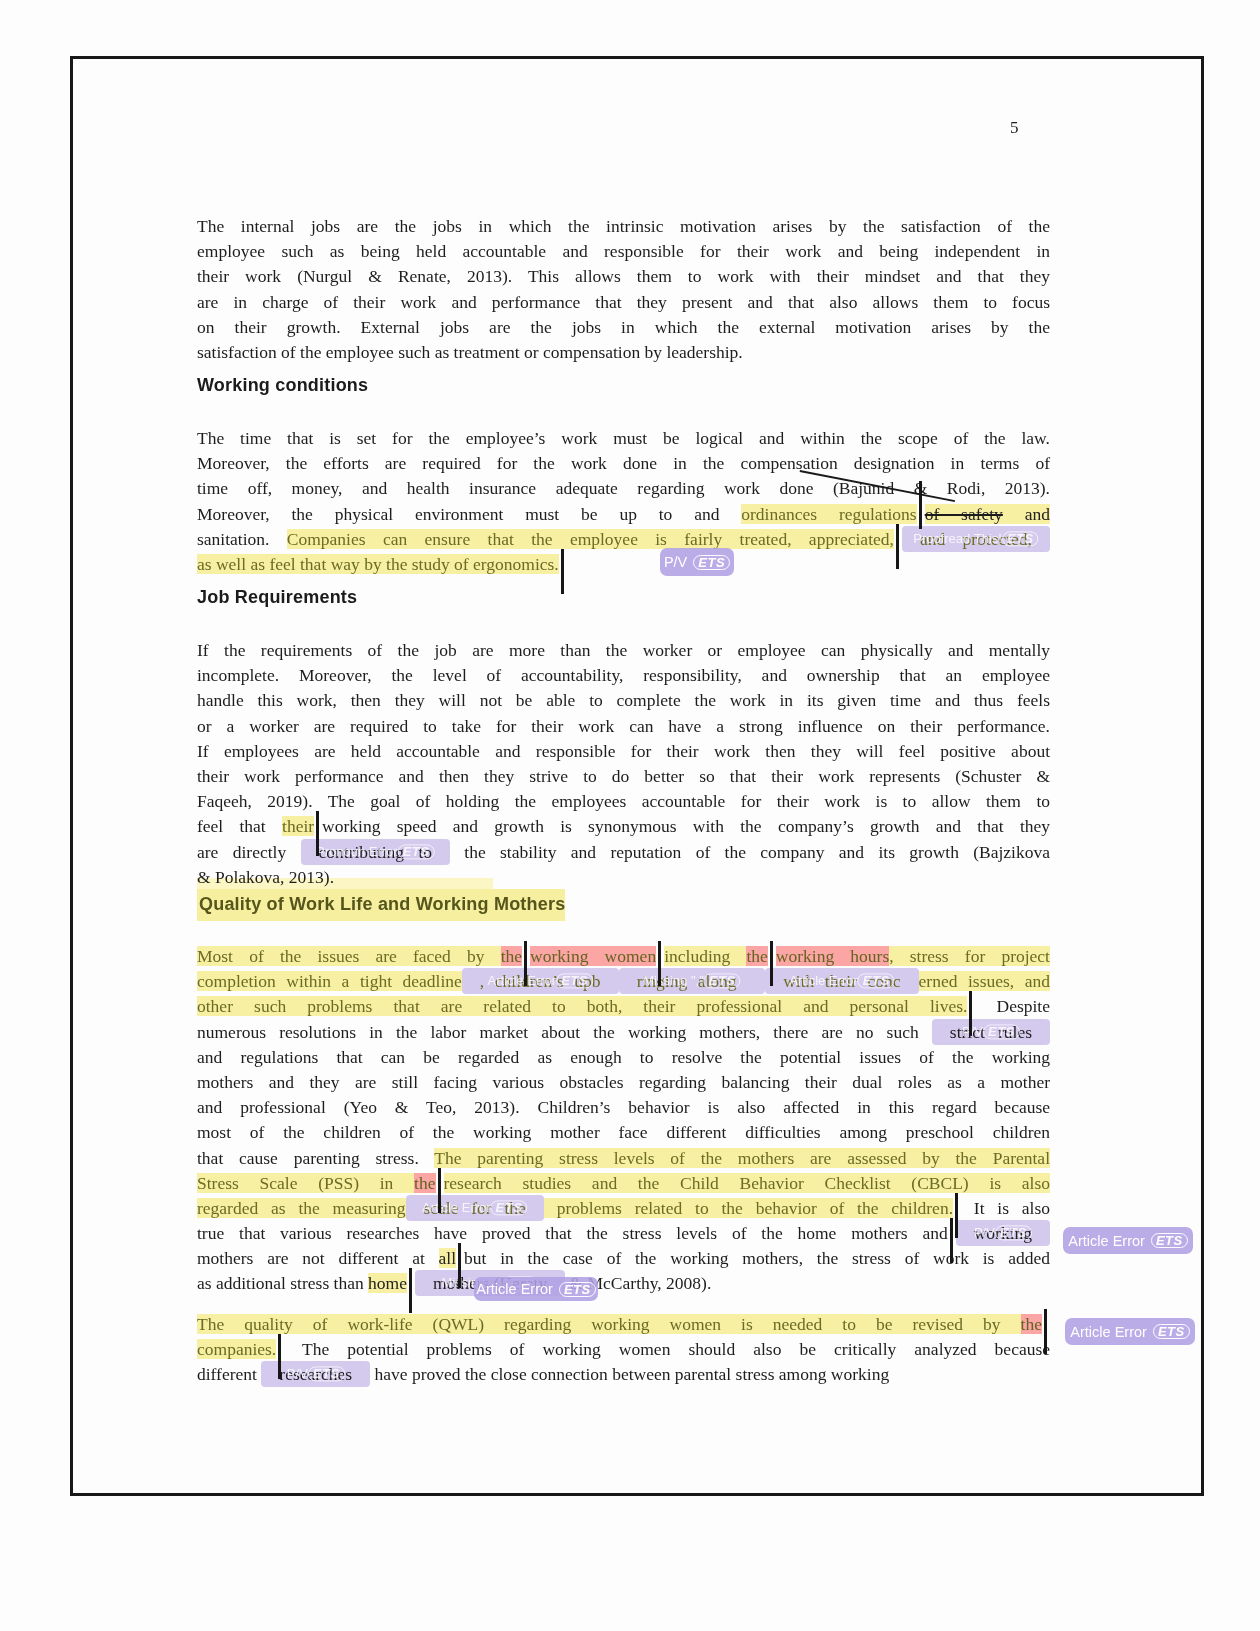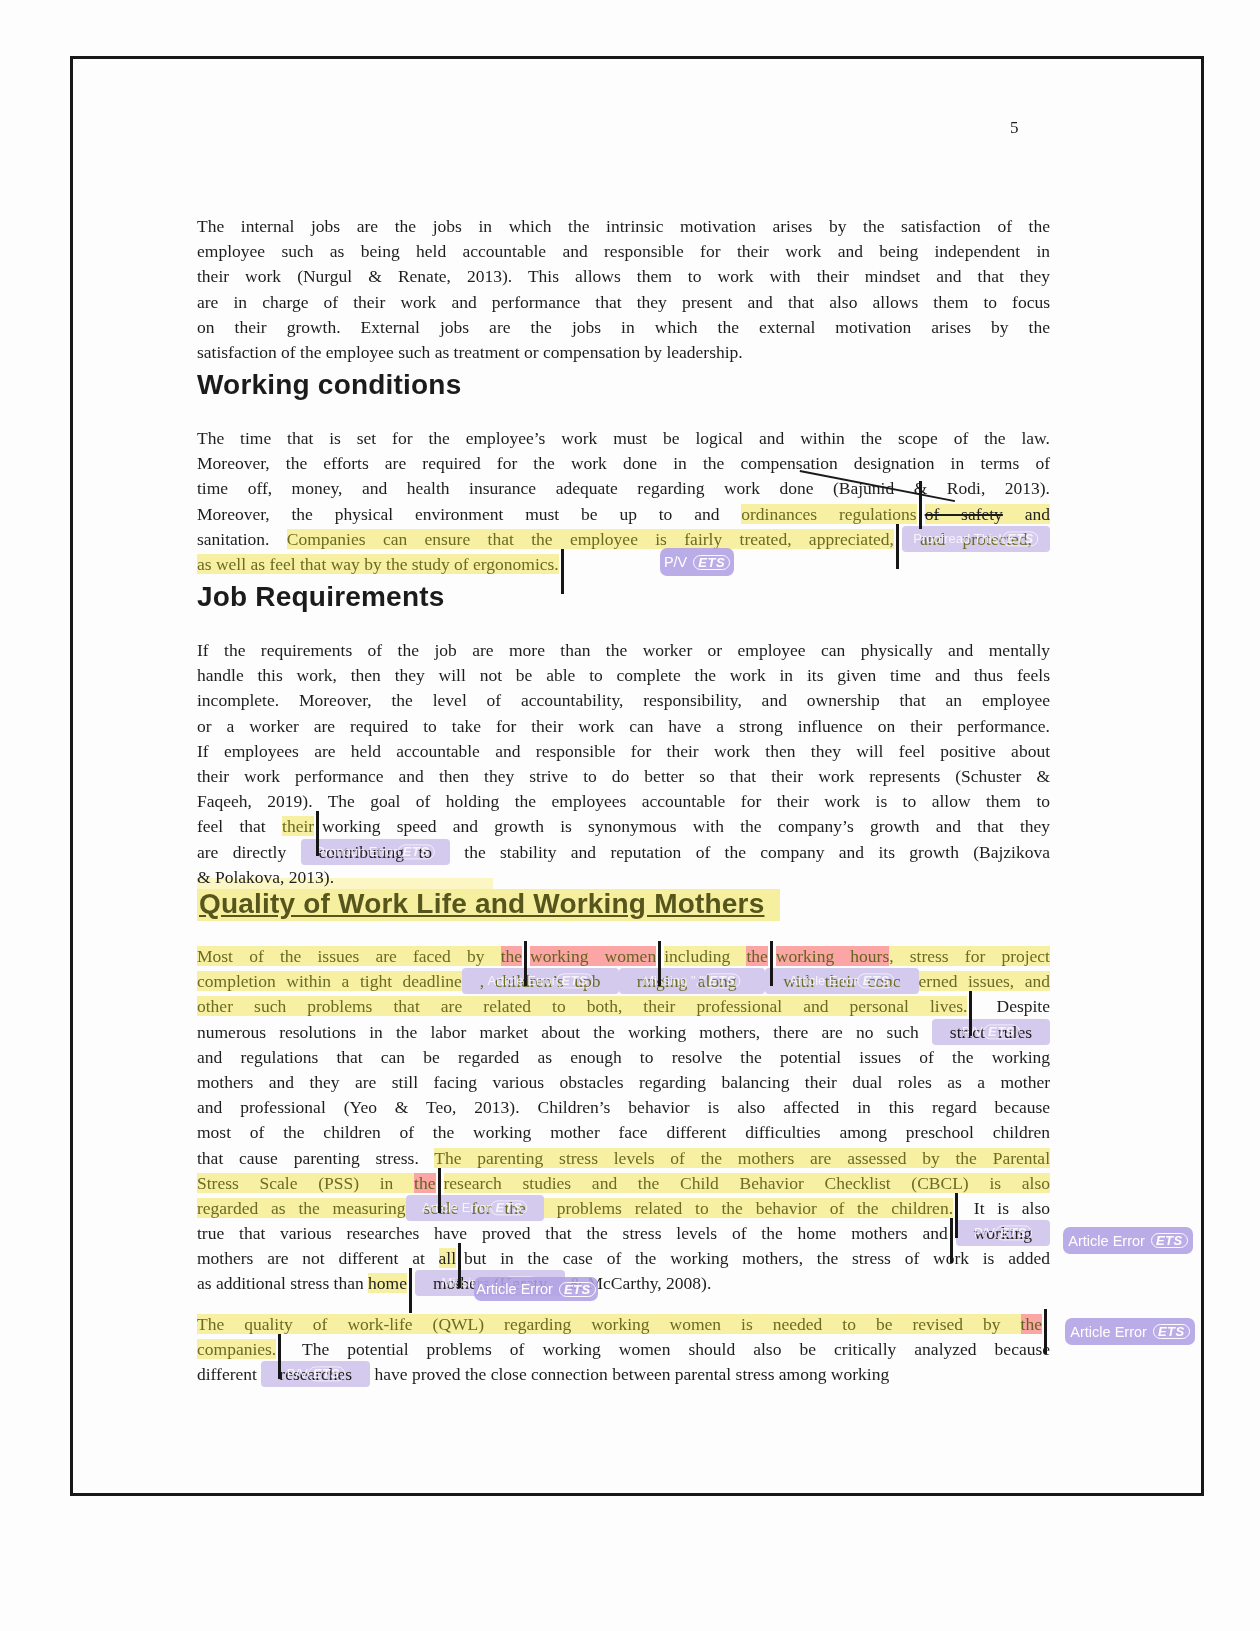--- a/index.html
+++ b/index.html
@@ -4,22 +4,22 @@
 <style>
   html,body{margin:0;padding:0;background:#ffffff;}
   #page{position:relative;width:1260px;height:1631px;background:#fdfdfd;overflow:hidden;
         font-family:"Liberation Serif",serif;color:#1d1d1d;}
   #frame{position:absolute;left:70px;top:56px;width:1128px;height:1434px;border:3px solid #181818;}
   #pagenum{position:absolute;left:1010px;top:118px;font-size:17px;}
   .para{position:absolute;left:197px;width:853px;font-size:17.5px;line-height:25.2px;margin-top:19px;}
   .line{height:25.2px;text-align:justify;text-align-last:justify;white-space:normal;}
   .line.end{text-align-last:left;}
   .h{position:absolute;left:197px;height:30px;font-family:"Liberation Sans",sans-serif;
-     font-weight:700;font-size:28px;line-height:30px;color:#1b1b1b;letter-spacing:.2px;}
-  .h.hhl{background:#f6efa0;color:#55551c;padding:0 16px 2px 2px;text-decoration:underline;}
+     font-weight:700;font-size:18px;line-height:30px;color:#1b1b1b;letter-spacing:.2px;}
+  .h.hhl{background:#f6efa0;color:#55551c;padding:0 0 2px 2px;}
   #strip{position:absolute;left:197px;top:878px;width:296px;height:12px;background:#faf3b0;opacity:.75;}
   .hl{background:#f7f0a3;color:#6b6b24;}
   .hl2{background:#fca5a5;color:#64641f;}
   .hlb{background:#f7f0a3;color:#222222;}
   .strike{text-decoration:line-through;text-decoration-thickness:2px;text-decoration-color:#1c1c1c;}
   .ov{position:relative;background:rgba(171,151,221,.5);border-radius:4px;padding:3px 18px;}
   .ov-label{position:absolute;left:50%;top:50%;transform:translate(-50%,-50%);
             display:inline-flex;align-items:center;white-space:nowrap;z-index:2;
             font-family:"Liberation Sans",sans-serif;font-size:13px;color:rgba(255,255,255,.8);}
   .caret{display:inline-block;position:relative;width:2px;height:2px;margin:0 3px;vertical-align:baseline;}
@@ -60,22 +60,22 @@
         <div class="line"><span>Moreover, the physical environment must be up to and </span><span class="hl">ordinances regulations</span><span class="caret up"></span><span class="hlb strike">of safety</span><span class="hlb"> and</span></div>
         <div class="line"><span>sanitation. </span><span class="hl">Companies can ensure that the employee is fairly treated, appreciated,</span><span class="caret"></span><span class="ov hl">and protected,<span class="ov-label">
               <span>Proofread This!</span>
               <span class="ets">ETS</span>
             </span></span></div>
         <div class="line end"><span class="hl">as well as feel that way by the study of ergonomics.</span><span class="caret"></span></div>
       </div>
       <div class="h" style="top: 582px;">Job Requirements</div>
       <div class="para" style="top: 619px;">
         <div class="line"><span>If the requirements of the job are more than the worker or employee can physically and mentally</span></div>
+        <div class="line"><span>incomplete. Moreover, the level of accountability, responsibility, and ownership that an employee</span></div>
         <div class="line"><span>handle this work, then they will not be able to complete the work in its given time and thus feels</span></div>
-        <div class="line"><span>incomplete. Moreover, the level of accountability, responsibility, and ownership that an employee</span></div>
         <div class="line"><span>or a worker are required to take for their work can have a strong influence on their performance.</span></div>
         <div class="line"><span>If employees are held accountable and responsible for their work then they will feel positive about</span></div>
         <div class="line"><span>their work performance and then they strive to do better so that their work represents (Schuster &amp;</span></div>
         <div class="line"><span>Faqeeh, 2019). The goal of holding the employees accountable for their work is to allow them to</span></div>
         <div class="line"><span>feel that </span><span class="hl">their</span><span class="caret"></span><span>working speed and growth is synonymous with the company’s growth and that they</span></div>
         <div class="line"><span>are directly </span><span class="ov">contributing to<span class="ov-label">
               <span>Pronoun Error</span>
               <span class="ets">ETS</span>
             </span></span><span> the stability and reputation of the company and its growth (Bajzikova</span></div>
         <div class="line end"><span>&amp; Polakova, 2013).</span></div>

